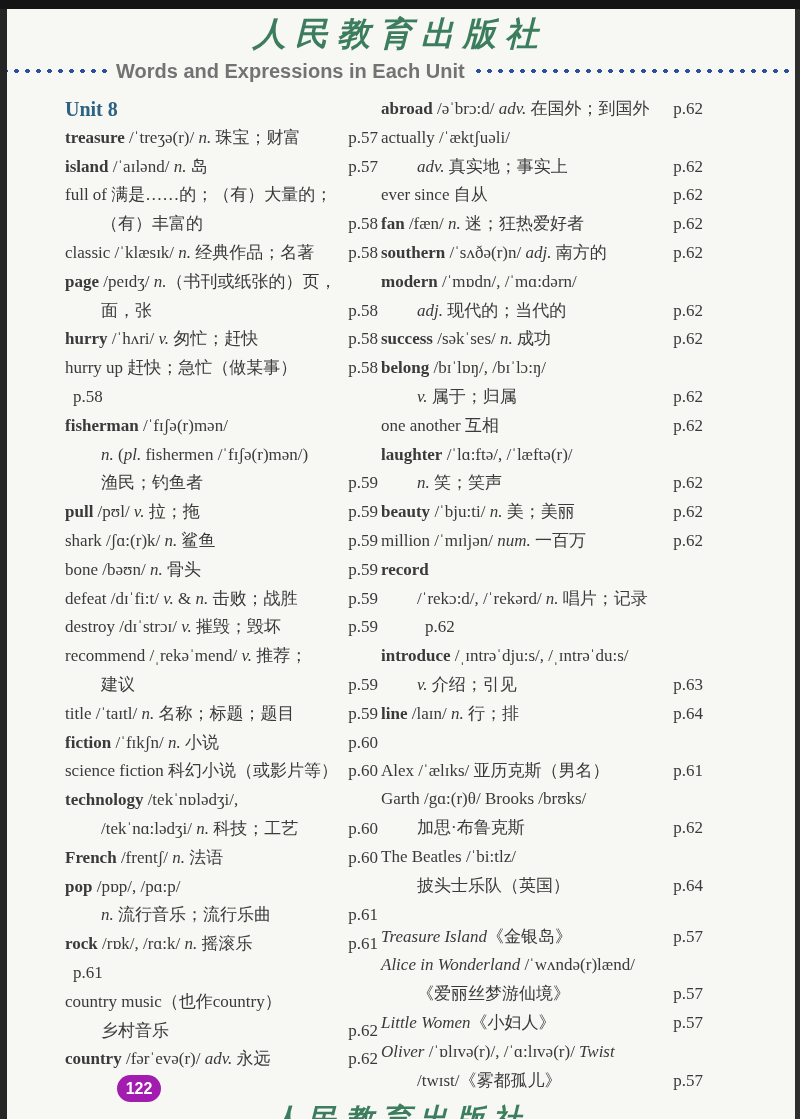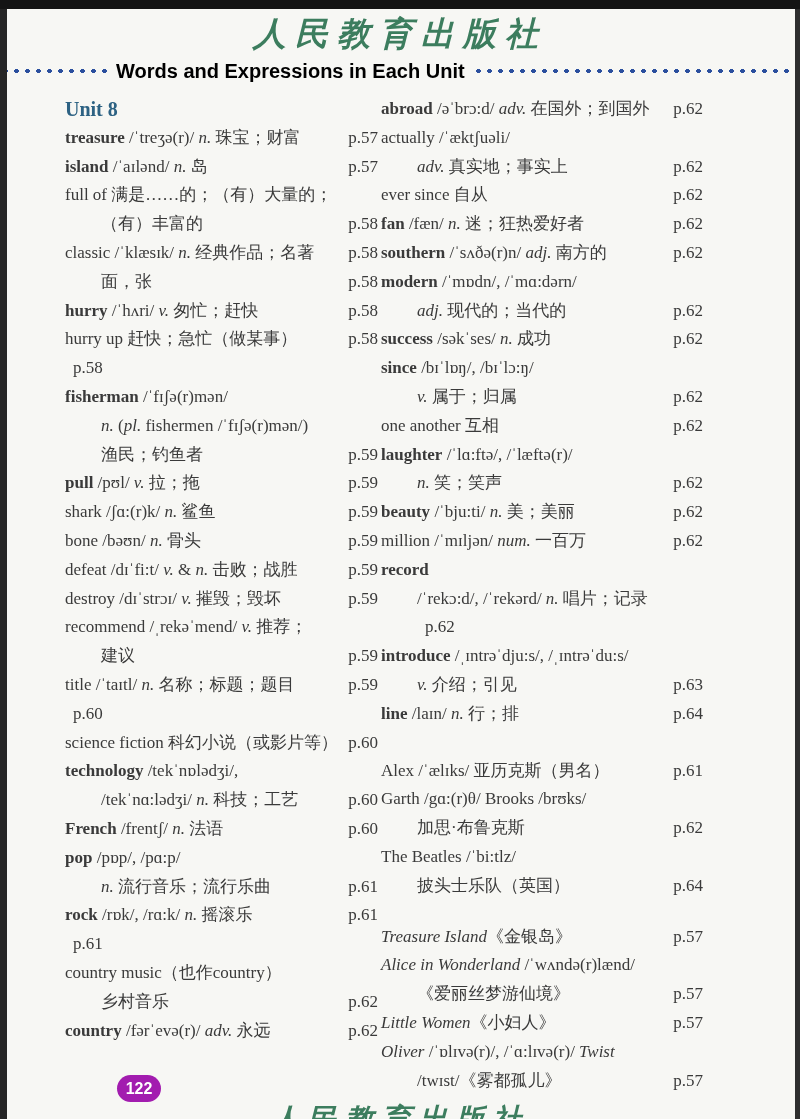--- a/index.html
+++ b/index.html
@@ -20,21 +20,21 @@
   .header-row{position:absolute;top:58px;left:0;right:0;height:26px;display:flex;align-items:center}
   .dots{
     height:6px;
     background-image:radial-gradient(circle,#2b4f9e 2.1px,rgba(43,79,158,0) 2.5px);
     background-size:11px 6px;background-repeat:repeat-x;background-position:left center;
   }
   .dots-left{width:108px}
   .dots-right{flex:1}
   .header-title{
     font-family:"Liberation Sans",sans-serif;font-weight:bold;font-size:20px;
-    color:#000000;margin:0 8px;white-space:nowrap;text-align:center;
+    color:#737373;margin:0 8px;white-space:nowrap;text-align:center;
   }
 
   .content{position:absolute;left:65px;top:95px;display:flex}
   .col-left{width:313px;margin-right:3px}
   .col-right{width:322px}
   .unit-heading{
     font-size:20px;font-weight:bold;color:#2d6283;line-height:28.8px;margin:0;
     font-family:"Liberation Serif","DejaVu Serif",serif;
   }
   .line{
@@ -90,20 +90,23 @@
           <span class="lc"><span class="p-n">full of 满是……的；（有）大量的；</span></span>
         </div>
         <div class="line ind">
           <span class="lc"><span class="p-n">（有）丰富的</span></span>
           <span class="pg">p.58</span>
         </div>
         <div class="line">
           <span class="lc"><span class="p-n">classic /ˈklæsɪk/ </span><span class="p-i">n.</span><span class="p-n"> 经典作品；名著</span></span>
           <span class="pg">p.58</span>
         </div>
+        <div class="line">
+          <span class="lc"><span class="p-b">page</span><span class="p-n"> /peɪdʒ/ </span><span class="p-i">n.</span><span class="p-n">（书刊或纸张的）页，</span></span>
+        </div>
         <div class="line ind">
           <span class="lc"><span class="p-n">面，张</span></span>
           <span class="pg">p.58</span>
         </div>
         <div class="line">
           <span class="lc"><span class="p-b">hurry</span><span class="p-n"> /ˈhʌri/ </span><span class="p-i">v.</span><span class="p-n"> 匆忙；赶快</span></span>
           <span class="pg">p.58</span>
         </div>
         <div class="line">
           <span class="lc"><span class="p-n">hurry up 赶快；急忙（做某事）</span></span>
@@ -147,20 +150,21 @@
         </div>
         <div class="line ind">
           <span class="lc"><span class="p-n">建议</span></span>
           <span class="pg">p.59</span>
         </div>
         <div class="line">
           <span class="lc"><span class="p-n">title /ˈtaɪtl/ </span><span class="p-i">n.</span><span class="p-n"> 名称；标题；题目</span></span>
           <span class="pg">p.59</span>
         </div>
         <div class="line">
+          <span class="lc"><span class="p-b">fiction</span><span class="p-n"> /ˈfɪkʃn/ </span><span class="p-i">n.</span><span class="p-n"> 小说</span></span>
           <span class="pg">p.60</span>
         </div>
         <div class="line">
           <span class="lc"><span class="p-n">science fiction 科幻小说（或影片等）</span></span>
           <span class="pg">p.60</span>
         </div>
         <div class="line">
           <span class="lc"><span class="p-b">technology</span><span class="p-n"> /tekˈnɒlədʒi/,</span></span>
         </div>
         <div class="line ind">
@@ -228,21 +232,21 @@
         </div>
         <div class="line ind">
           <span class="lc"><span class="p-i">adj.</span><span class="p-n"> 现代的；当代的</span></span>
           <span class="pg">p.62</span>
         </div>
         <div class="line">
           <span class="lc"><span class="p-b">success</span><span class="p-n"> /səkˈses/ </span><span class="p-i">n.</span><span class="p-n"> 成功</span></span>
           <span class="pg">p.62</span>
         </div>
         <div class="line">
-          <span class="lc"><span class="p-b">since</span><span class="p-n"> /bɪˈlɒŋ/, /bɪˈlɔ:ŋ/</span></span>
+          <span class="lc"><span class="p-b">belong</span><span class="p-n"> /bɪˈlɒŋ/, /bɪˈlɔ:ŋ/</span></span>
         </div>
         <div class="line ind">
           <span class="lc"><span class="p-i">v.</span><span class="p-n"> 属于；归属</span></span>
           <span class="pg">p.62</span>
         </div>
         <div class="line">
           <span class="lc"><span class="p-n">one another 互相</span></span>
           <span class="pg">p.62</span>
         </div>
         <div class="line">

